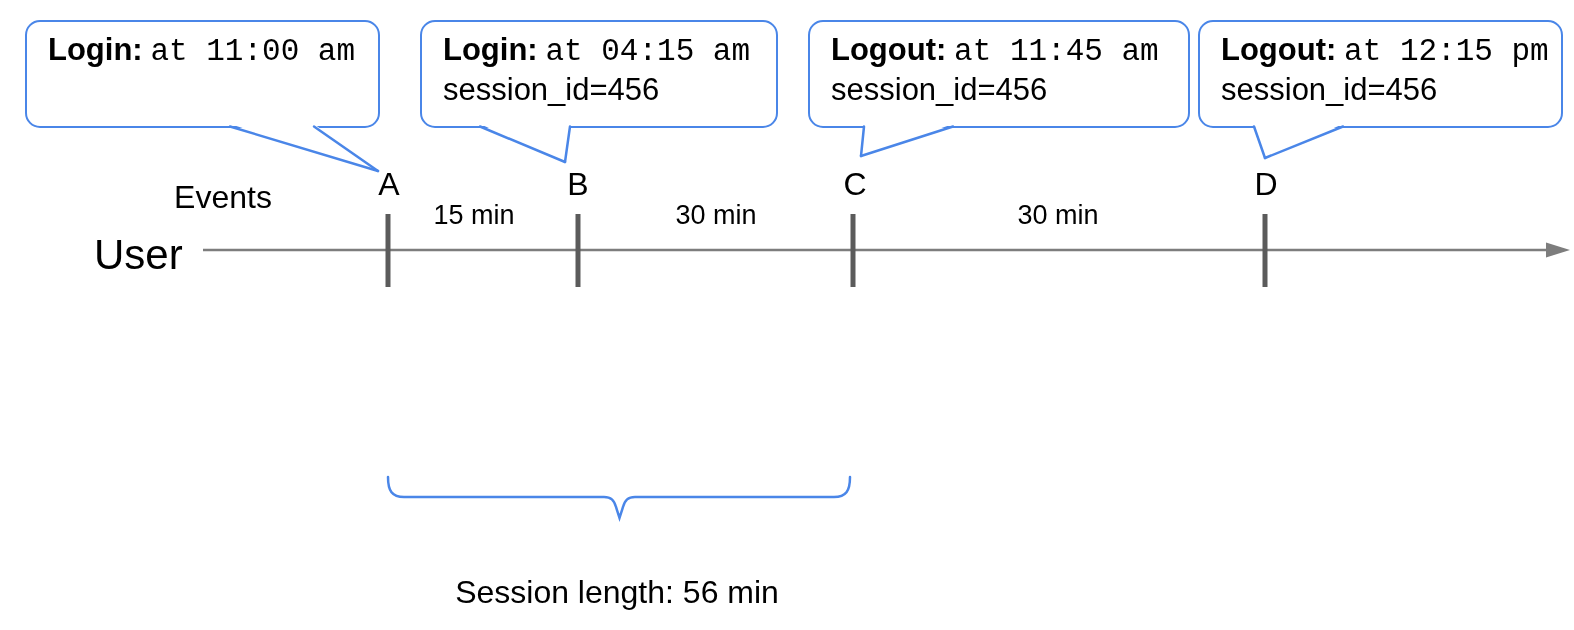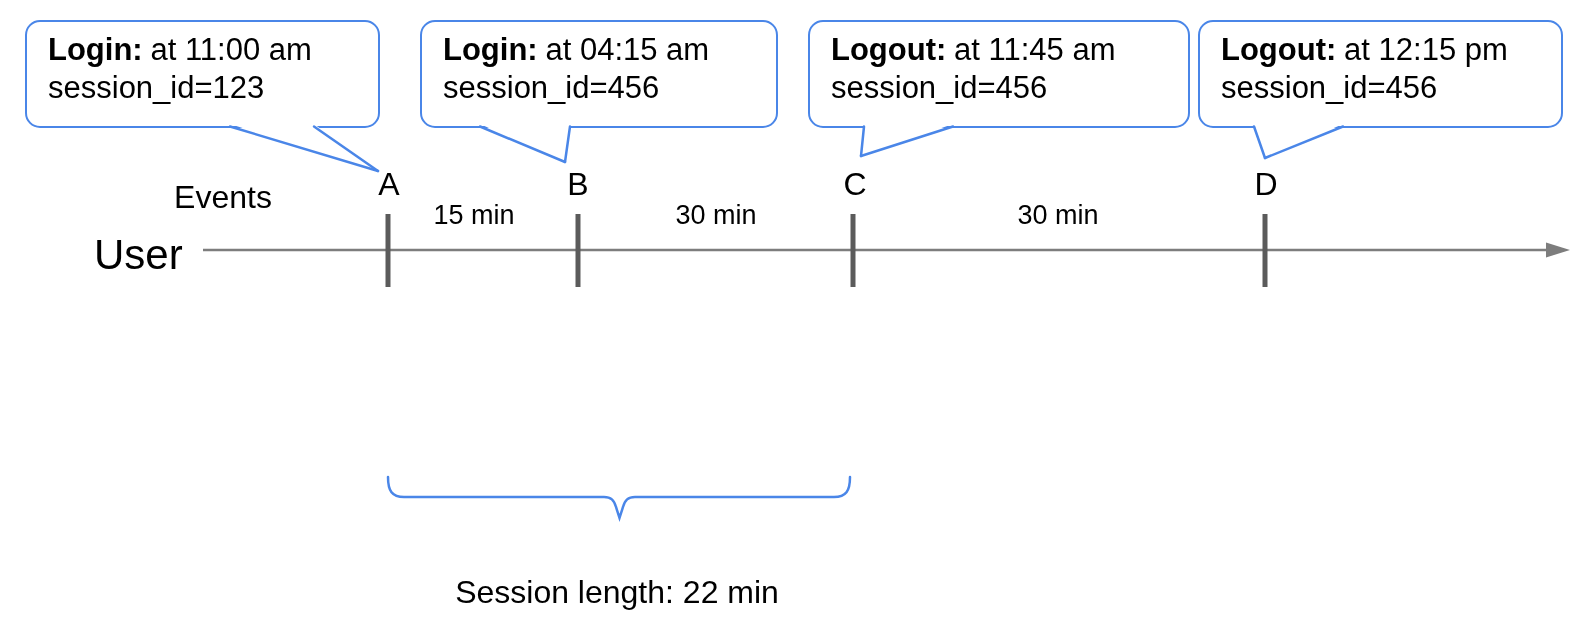--- a/index.html
+++ b/index.html
@@ -16,21 +16,21 @@
     position:absolute;top:20px;height:108px;
     box-sizing:border-box;
     background:#fff;
     border:2.5px solid #4a86e8;
     border-radius:15px;
     padding:9px 0 0 21px;
     font-size:31px;line-height:38px;
     z-index:2;
   }
   .bubble .bold{font-weight:bold;}
-  .bubble .rest{margin-left:0.25em;}
+  .bubble .rest{margin-left:0.25em;font-family:Liberation Mono, monospace;}
   .tails{z-index:3;}
   .lbl{position:absolute;white-space:nowrap;}
   .marker{font-size:32px;transform:translateX(-50%);top:166px;}
   .interval{font-size:27px;transform:translateX(-50%);top:200px;}
   .events-lbl{font-size:32px;transform:translateX(-50%);left:223px;top:179px;}
   .user-lbl{font-size:42px;left:94px;top:231px;}
   .session-box{
     position:absolute;left:388px;top:370px;width:465px;height:82px;
     background:#c9daf8;
     display:flex;align-items:center;justify-content:center;
@@ -52,21 +52,20 @@
     <line x1="388" y1="214" x2="388" y2="287" stroke="#5b5b5b" stroke-width="5"></line>
     <line x1="578" y1="214" x2="578" y2="287" stroke="#5b5b5b" stroke-width="5"></line>
     <line x1="853" y1="214" x2="853" y2="287" stroke="#5b5b5b" stroke-width="5"></line>
     <line x1="1265" y1="214" x2="1265" y2="287" stroke="#5b5b5b" stroke-width="5"></line>
 
     <path d="M 388 477 C 388 491 392 497 404 497 L 604 497 C 611 497 614 500 616 507 L 619.5 518 L 623 507 C 625 500 628 497 635 497 L 834 497 C 846 497 850 491 850 477" fill="none" stroke="#4a86e8" stroke-width="2.5" stroke-linecap="round"></path>
   </svg>
 
   <div class="bubble" style="left:25px;width:355px">
     <div><span class="bold">Login:</span><span class="rest">at 11:00 am</span></div>
-    <div>session_id=123</div>
   </div>
   <div class="bubble" style="left:420px;width:358px">
     <div><span class="bold">Login:</span><span class="rest">at 04:15 am</span></div>
     <div>session_id=456</div>
   </div>
   <div class="bubble" style="left:808px;width:382px">
     <div><span class="bold">Logout:</span><span class="rest">at 11:45 am</span></div>
     <div>session_id=456</div>
   </div>
   <div class="bubble" style="left:1198px;width:365px">
@@ -102,15 +101,15 @@
 
   <div class="lbl marker" style="left:389px">A</div>
   <div class="lbl marker" style="left:578px">B</div>
   <div class="lbl marker" style="left:855px">C</div>
   <div class="lbl marker" style="left:1266px">D</div>
 
   <div class="lbl interval" style="left:474px">15 min</div>
   <div class="lbl interval" style="left:716px">30 min</div>
   <div class="lbl interval" style="left:1058px">30 min</div>
 
-  <div class="lbl session-length">Session length: 22 min</div>
+  <div class="lbl session-length">Session length: 56 min</div>
 
 </div>
 
 </body></html>

